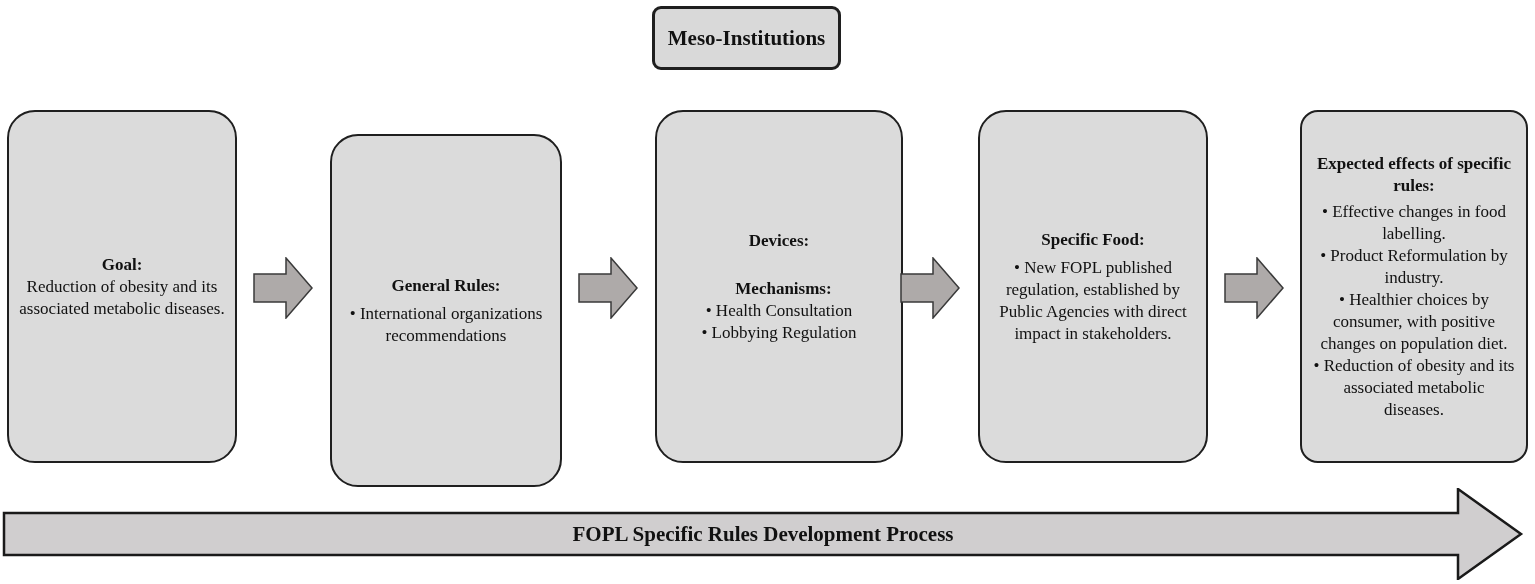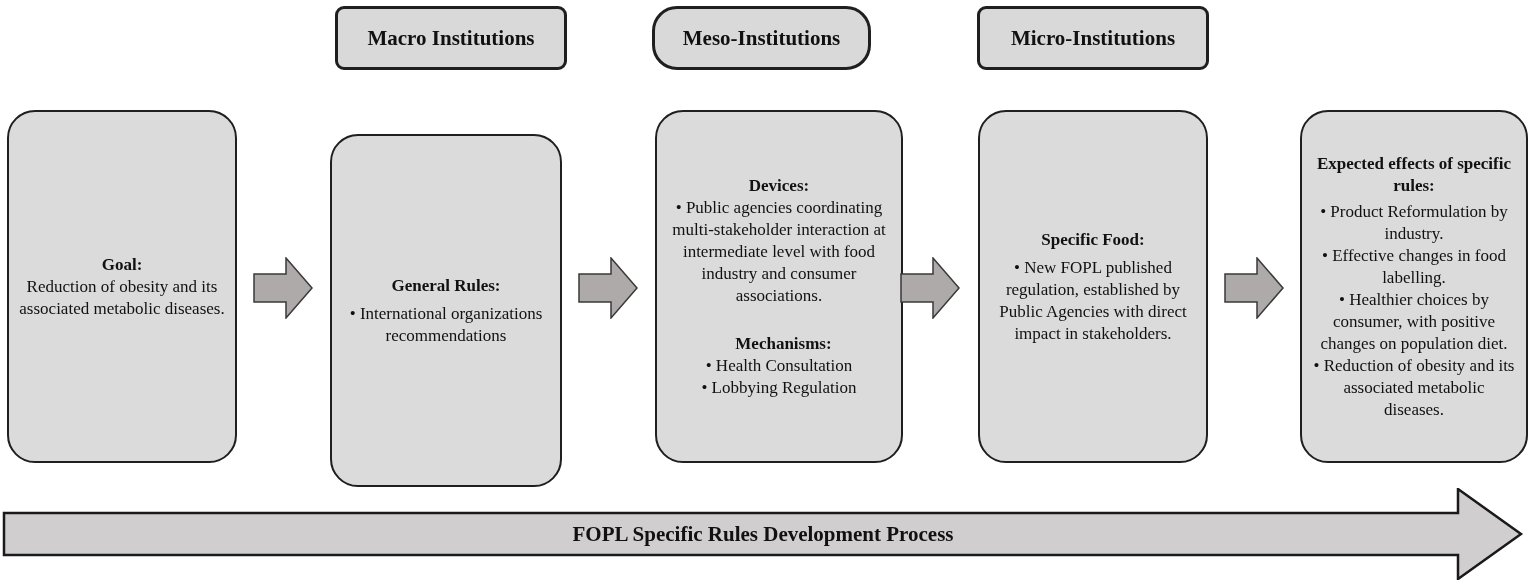--- a/index.html
+++ b/index.html
@@ -16,39 +16,39 @@
   .stage-header {
     position:absolute; top:6px; height:64px;
     background:#d9d9d9;
     border:3px solid #1f1f1f;
     border-radius:9px;
     display:flex; align-items:center; justify-content:center;
     font-weight:bold; font-size:21px;
     text-align:center;
   }
   .hdr-macro { left:335px; width:232px; }
-  .hdr-meso  { left:652px; width:219px;border-radius:25px; }
+  .hdr-meso  { left:652px; width:189px; }
   .hdr-micro { left:977px; width:232px; }
 
   
   .main-box {
     position:absolute; top:110px; height:353px;
     background:#dbdbdb;
     border:2px solid #1f1f1f;
     border-radius:28px;
     display:flex; flex-direction:column; justify-content:center; align-items:center;
     text-align:center;
     font-size:17px; line-height:22px;
     padding:10px 10px;
   }
   .col1 { left:7px;    width:230px;justify-content:center; }
   .col2 { left:330px;  width:232px;margin-top:24px; }
   .col3 { left:655px;  width:248px; }
   .col4 { left:978px;  width:230px; }
-  .col5 { left:1300px; width:228px; }
+  .col5 { left:1300px; width:228px;border-radius:18px; }
 
   .box-heading { font-weight:bold; }
   .mb6 { margin-bottom:6px; }
   .mb4 { margin-bottom:4px; }
   .mt26 { margin-top:26px;margin-left:9px; }
   .bullet::before { content:"\2022\00a0"; }
   .bullet { display:block; }
 
   
   .flow-arrow {
@@ -68,28 +68,22 @@
     display:flex; align-items:center; justify-content:center;
     font-weight:bold; font-size:21px;
     pointer-events:none;
   }
 </style>
 </head>
 <body>
 
 <div class="canvas">
 
-  <div class="stage-header hdr-macro">
-    <span>Macro Institutions</span>
-  </div>
   <div class="stage-header hdr-meso">
     <span>Meso-Institutions</span>
-  </div>
-  <div class="stage-header hdr-micro">
-    <span>Micro-Institutions</span>
   </div>
 
   <div class="main-box col1">
     <span class="box-heading">Goal:</span>
     <span>Reduction of obesity and its associated metabolic diseases.</span>
   </div>
 
   <svg class="flow-arrow a1" viewBox="0 0 60 62">
     <polygon points="1,17 33,17 33,1 59,31 33,61 33,45 1,45" stroke="#3a3a3a" stroke-width="1.5" fill="#aeaaa9"></polygon>
   </svg>
@@ -98,43 +92,42 @@
     <span class="box-heading mb6">General Rules:</span>
     <span class="bullet">International organizations recommendations</span>
   </div>
 
   <svg class="flow-arrow a2" viewBox="0 0 60 62">
     <polygon points="1,17 33,17 33,1 59,31 33,61 33,45 1,45" stroke="#3a3a3a" stroke-width="1.5" fill="#aeaaa9"></polygon>
   </svg>
 
   <div class="main-box col3">
     <span class="box-heading">Devices:</span>
-    <span class="bullet">Public agencies coordinating multi-stakeholder interaction at intermediate level with food industry and consumer associations.</span>
     <span class="box-heading mt26">Mechanisms:</span>
     <span class="bullet">Health Consultation</span>
     <span class="bullet">Lobbying Regulation</span>
   </div>
 
   <svg class="flow-arrow a3" viewBox="0 0 60 62">
     <polygon points="1,17 33,17 33,1 59,31 33,61 33,45 1,45" stroke="#3a3a3a" stroke-width="1.5" fill="#aeaaa9"></polygon>
   </svg>
 
   <div class="main-box col4">
     <span class="box-heading mb6">Specific Food:</span>
     <span class="bullet">New FOPL published regulation, established by Public Agencies with direct impact in stakeholders.</span>
   </div>
 
   <svg class="flow-arrow a4" viewBox="0 0 60 62">
     <polygon points="1,17 33,17 33,1 59,31 33,61 33,45 1,45" stroke="#3a3a3a" stroke-width="1.5" fill="#aeaaa9"></polygon>
   </svg>
 
   <div class="main-box col5">
     <span class="box-heading mb4">Expected effects of specific rules:</span>
+    <span class="bullet">Effective changes in food labelling.</span>
     <span class="bullet">Product Reformulation by industry.</span>
-    <span class="bullet">Effective changes in food labelling.</span>
     <span class="bullet">Healthier choices by consumer, with positive changes on population diet.</span>
     <span class="bullet">Reduction of obesity and its associated metabolic diseases.</span>
   </div>
 
   <svg class="process-arrow" viewBox="0 0 1522 92">
     <polygon points="2,25 1456,25 1456,1 1519,46 1456,91 1456,67 2,67" stroke="#1a1a1a" stroke-width="2.5" fill="#d0cecf"></polygon>
   </svg>
   <div class="process-label">FOPL Specific Rules Development Process</div>
 
 </div>

